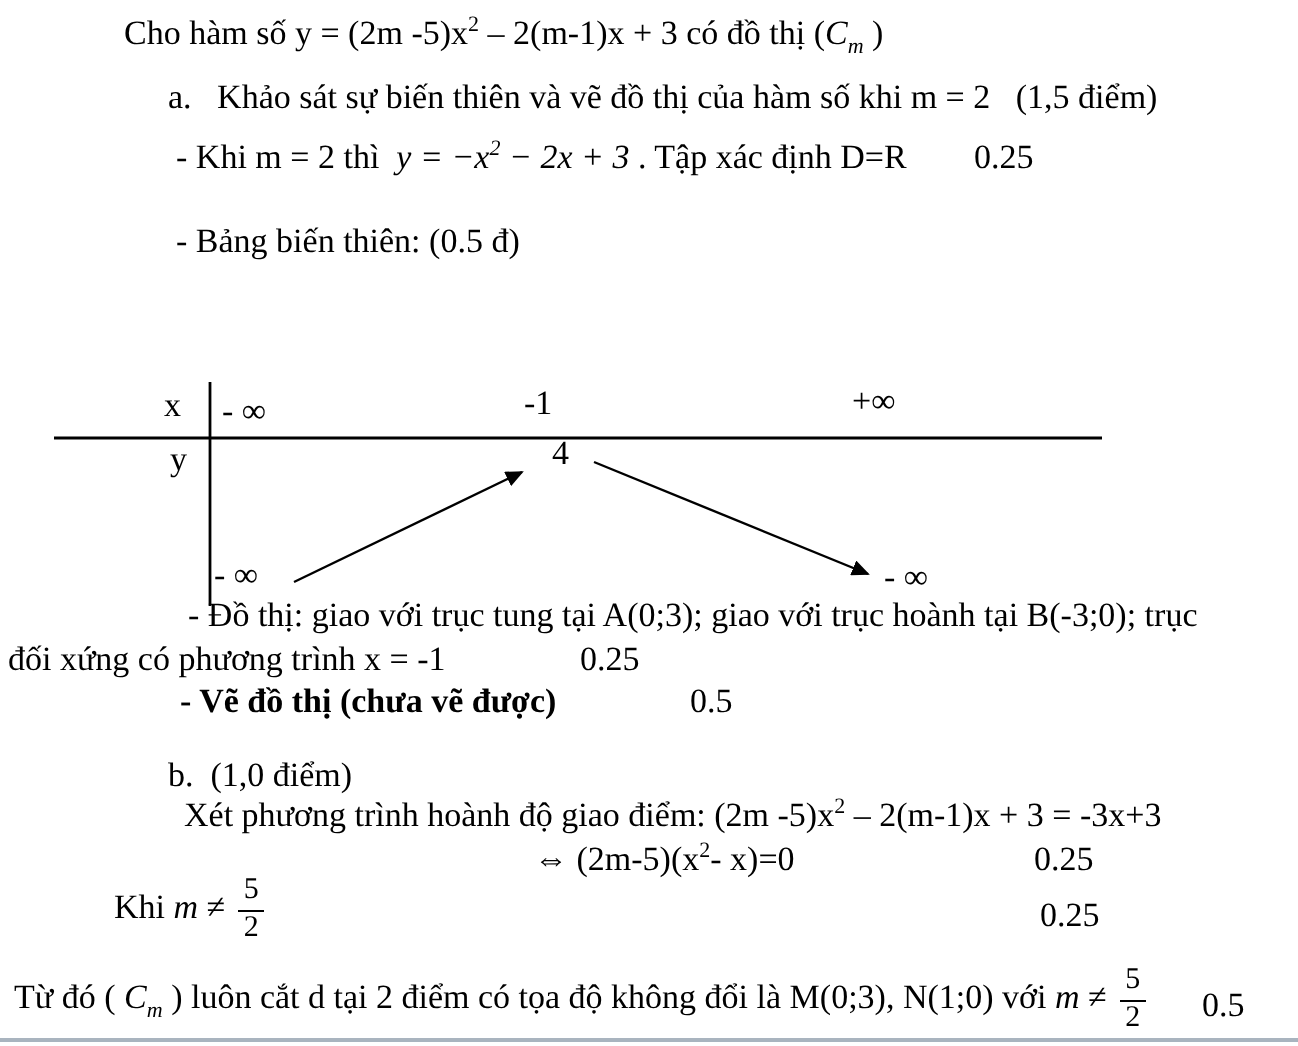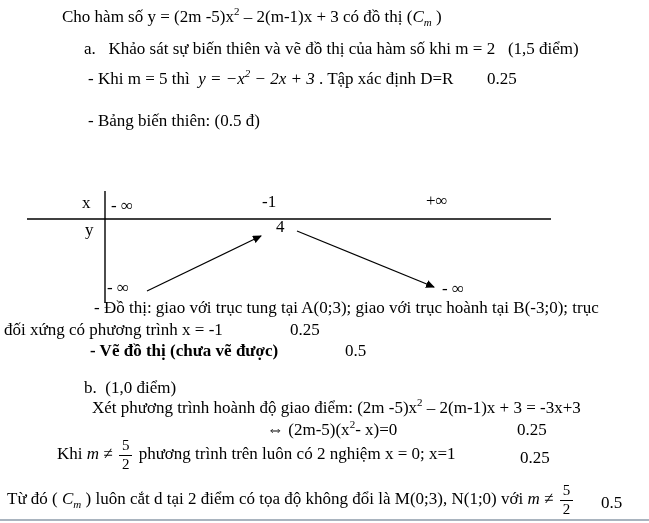--- a/index.html
+++ b/index.html
@@ -24,21 +24,21 @@
   #tbl-svg { position:absolute; left:0; top:0; pointer-events:none; }
   .bottom-rule { position:absolute; left:0; top:519px; width:649px; height:0; border-top:2px solid var(--rule, #a9b4bf); }
 </style>
 </head>
 <body>
 
 <div class="line" style="left:62px; top:7px;"><span>Cho hàm số y = (2m -5)x</span><sup>2</sup><span> – 2(m-1)x + 3 có đồ thị (</span><i><span>C</span><sub>m</sub></i><span> )</span></div>
 
 <div class="line" style="left:84px; top:39px;"><span>a.   Khảo sát sự biến thiên và vẽ đồ thị của hàm số khi m = 2   (1,5 điểm)</span></div>
 
-<div class="line" style="left:88px; top:69px;"><span>- Khi m = 5 thì  </span><i><span>y = −x</span><sup>2</sup><span> − 2x + 3</span></i><span> . Tập xác định D=R</span></div>
+<div class="line" style="left:88px; top:69px;"><span>- Khi m = 2 thì  </span><i><span>y = −x</span><sup>2</sup><span> − 2x + 3</span></i><span> . Tập xác định D=R</span></div>
 <span class="score" style="left:487px; top:69px;">0.25</span>
 
 <div class="line" style="left:88px; top:99px;margin-top:12px;"><span>- Bảng biến thiên: (0.5 đ)</span></div>
 
 <svg id="tbl-svg" width="649" height="523">
   <defs>
     <marker id="arrow" markerWidth="10" markerHeight="8" refX="8" refY="4" orient="auto" markerUnits="userSpaceOnUse">
       <path d="M0,0 L9,4 L0,8 z" fill="#000"></path>
     </marker>
   </defs>
@@ -63,19 +63,19 @@
 <div class="line bold" style="left:90px; top:341px;"><span>- Vẽ đồ thị (chưa vẽ được)</span></div>
 <span class="score" style="left:345px; top:341px;">0.5</span>
 
 <div class="line" style="left:84px; top:378px;"><span>b.  (1,0 điểm)</span></div>
 
 <div class="line" style="left:57px; top:398px;margin-left:35px;"><span>Xét phương trình hoành độ giao điểm: (2m -5)x</span><sup>2</sup><span> – 2(m-1)x + 3 = -3x+3</span></div>
 
 <div class="line" style="left:267px; top:420px;"><span>⇔ (2m-5)(x</span><sup>2</sup><span>- x)=0</span></div>
 <span class="score" style="left:517px; top:420px;">0.25</span>
 
-<div class="line" style="left:57px; top:438px;"><span>Khi </span><i>m</i><span> ≠ </span><span class="frac"><span class="num">5</span><span class="den">2</span></span><span> phương trình trên luôn có 2 nghiệm x = 0; x=1</span></div>
+<div class="line" style="left:57px; top:438px;"><span>Khi </span><i>m</i><span> ≠ </span><span class="frac"><span class="num">5</span><span class="den">2</span></span></div>
 <span class="score" style="left:520px; top:448px;">0.25</span>
 
 <div class="line" style="left:7px; top:483px;"><span>Từ đó ( </span><i><span>C</span><sub>m</sub></i><span> ) luôn cắt d tại 2 điểm có tọa độ không đổi là M(0;3), N(1;0) với </span><i>m</i><span> ≠ </span><span class="frac"><span class="num">5</span><span class="den">2</span></span></div>
 <span class="score" style="left:601px; top:493px;">0.5</span>
 
 <div class="bottom-rule"></div>
 
 </body></html>

